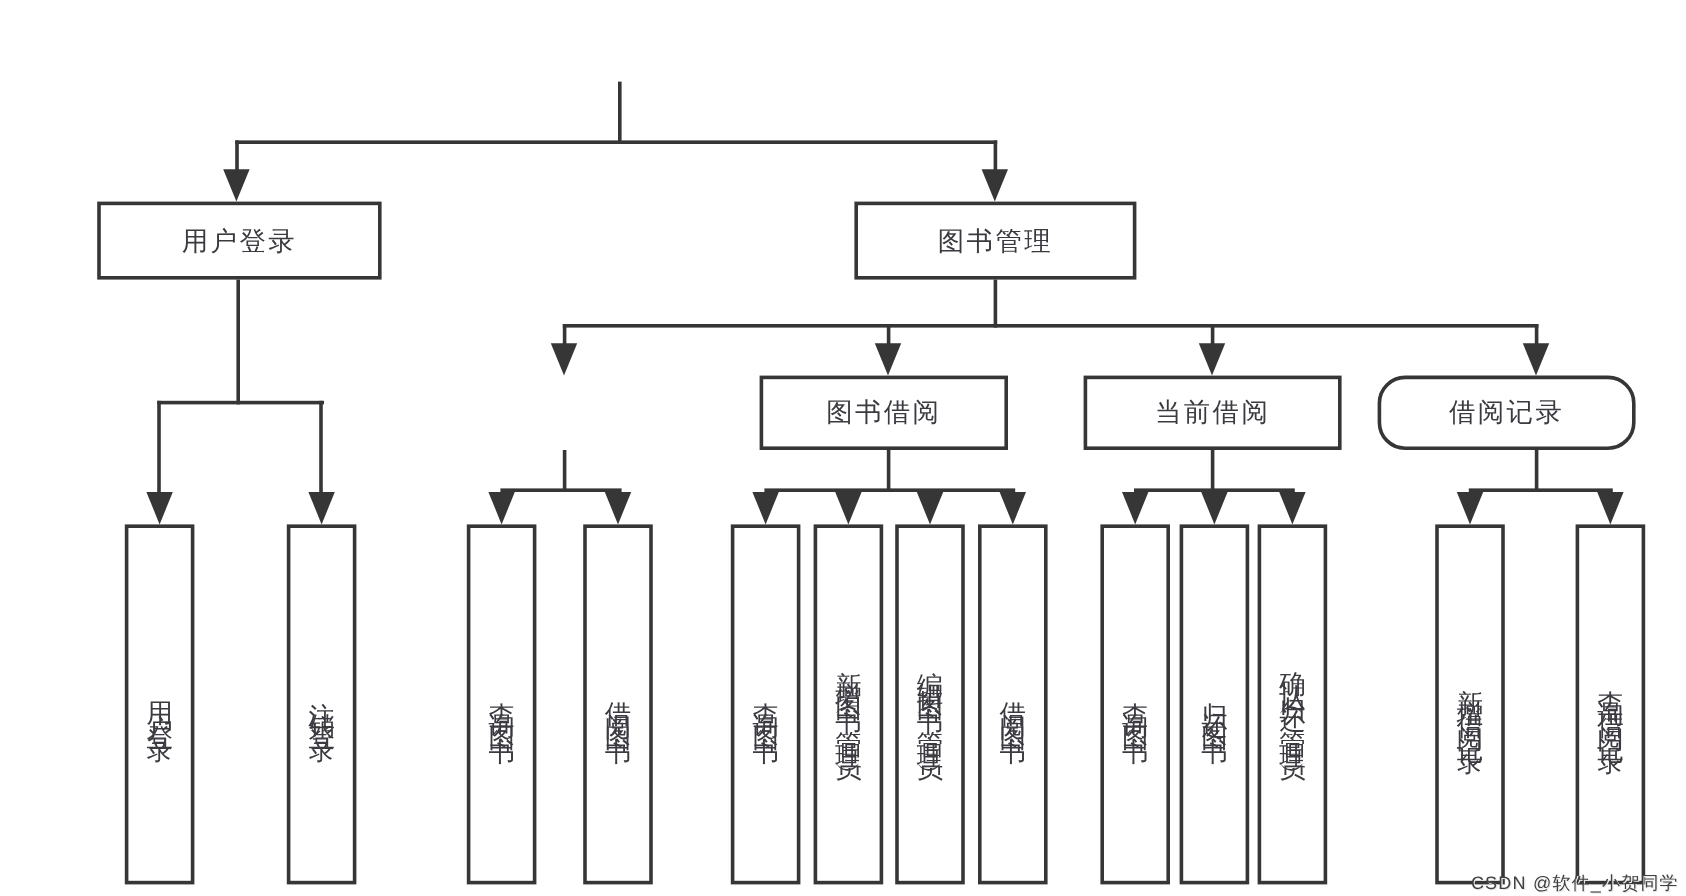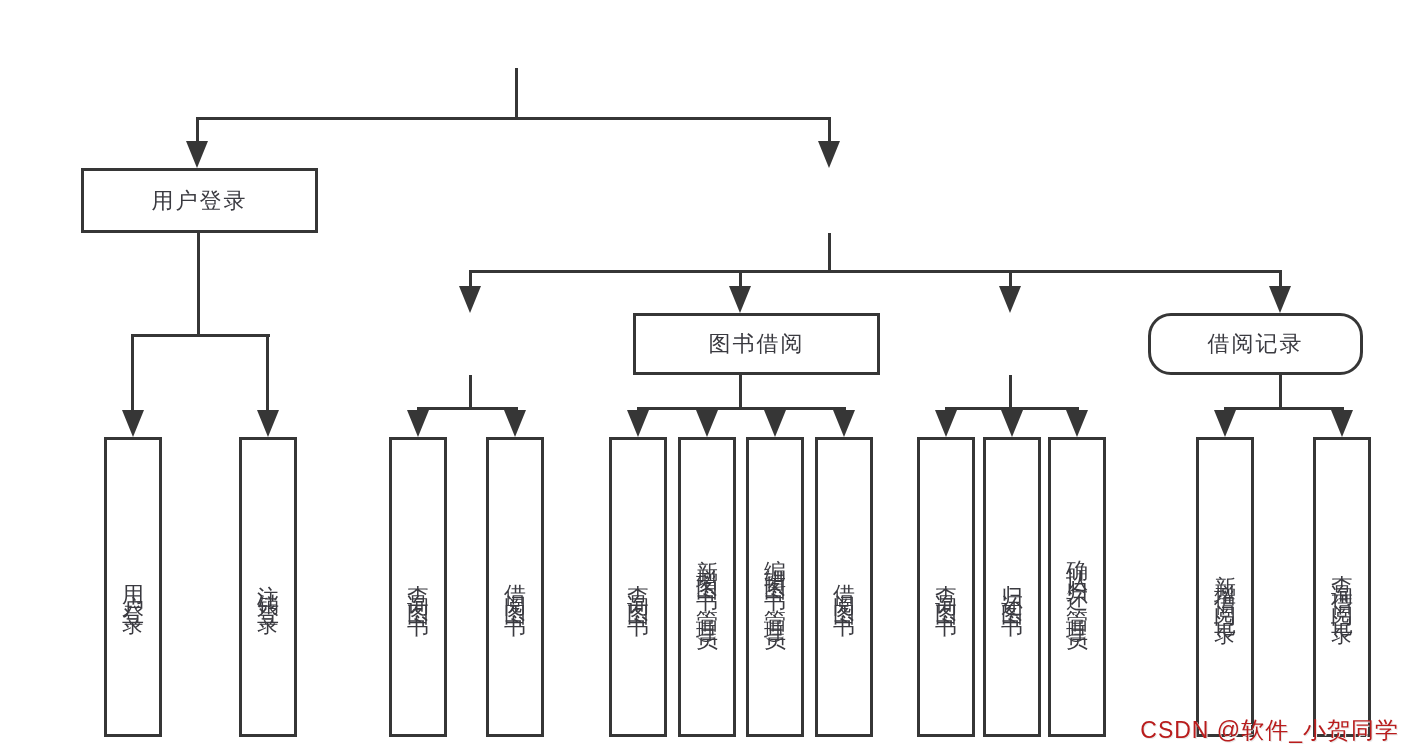--- a/index.html
+++ b/index.html
@@ -18,36 +18,42 @@
     letter-spacing:10px; line-height:1; white-space:nowrap;
   }
   .hline, .vline { position:absolute; background:#363636; }
   .arrow {
     position:absolute; width:0; height:0;
     border-left:11px solid transparent; border-right:11px solid transparent;
     border-top:27px solid #363636;
   }
   .watermark {
     position:absolute; right:6px; bottom:1px;
-    font-size:23px; color:#b91c1c; letter-spacing:1px;
+    font-size:15px; color:#404040; letter-spacing:1px;
     text-shadow:1px 1px 0 #e8e8e8;
   }
 </style>
 </head>
 <body>
 
 <div class="canvas">
 
 
   <div class="box" style="left:81px;top:168px;width:237px;height:65px;">
     <span>用户登录</span>
   </div>
+  <div class="box" style="left:712px;top:168px;width:235px;height:65px;">
+    <span>图书管理</span>
+  </div>
 
-  <div class="box" style="left:633px;top:313px;width:247px;height:62px;">
+  <div class="box" style="left:633px;top:313px;width:207px;height:62px;">
     <span>图书借阅</span>
+  </div>
+  <div class="box" style="left:903px;top:313px;width:215px;height:62px;">
+    <span>当前借阅</span>
   </div>
   <div class="box" style="left:1148px;top:313px;width:215px;height:62px;border-radius:23px;">
     <span>借阅记录</span>
   </div>
 
   <div class="box" style="left:104px;top:437px;width:58px;height:300px;">
     <span class="vlabel">用户登录</span>
   </div>
   <div class="box" style="left:239px;top:437px;width:58px;height:300px;">
     <span class="vlabel">注销登录</span>

